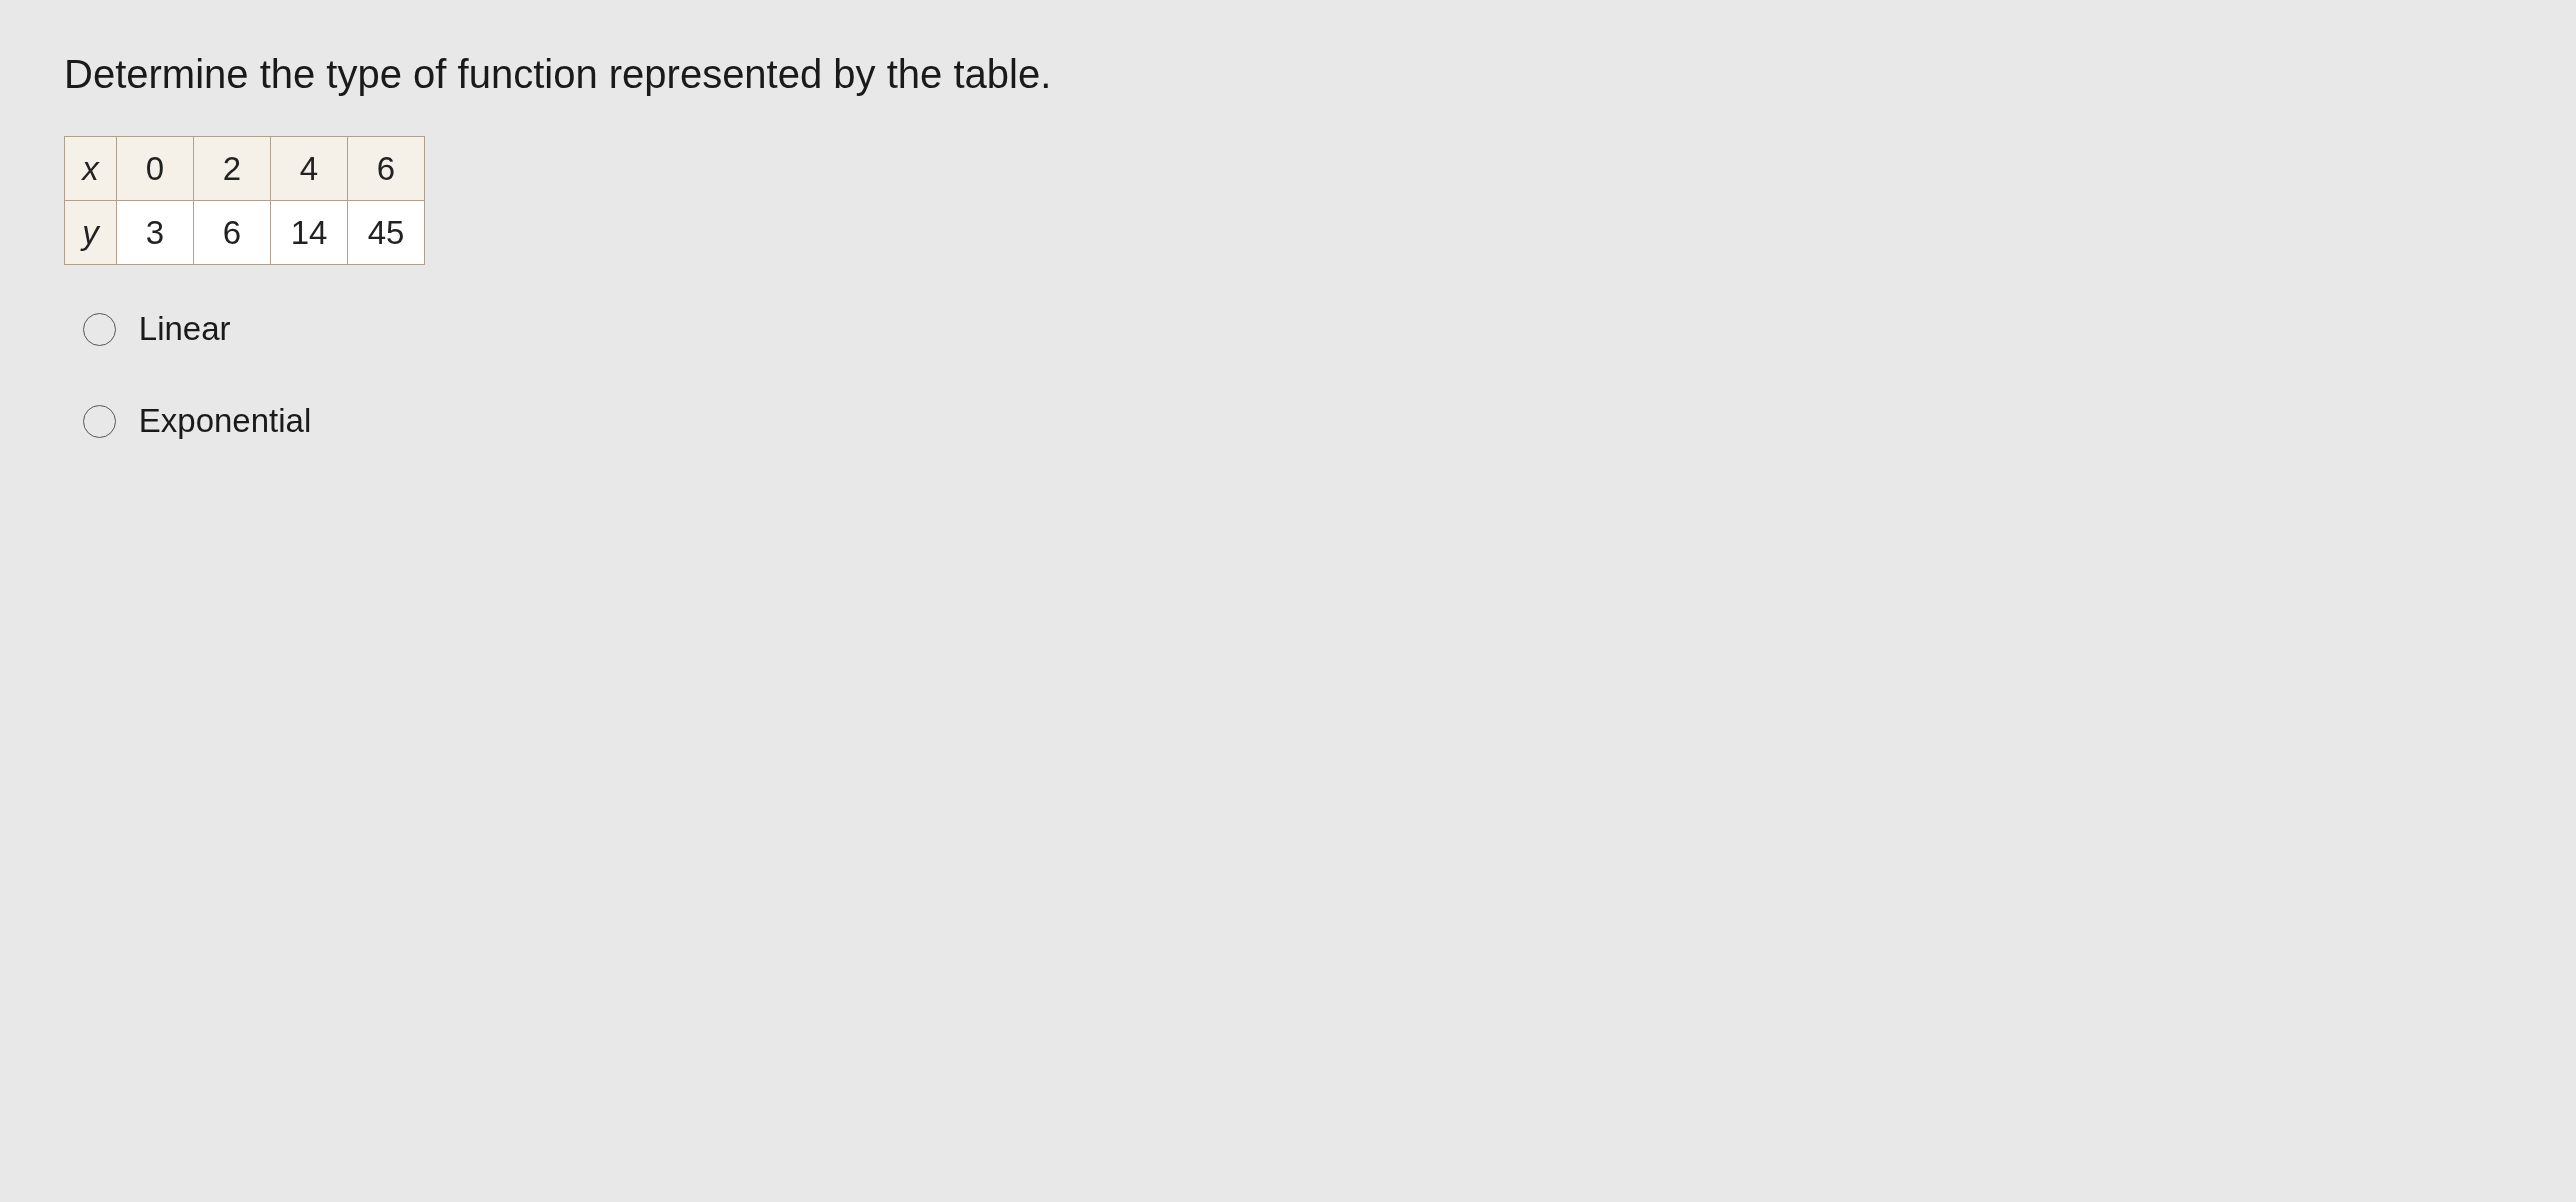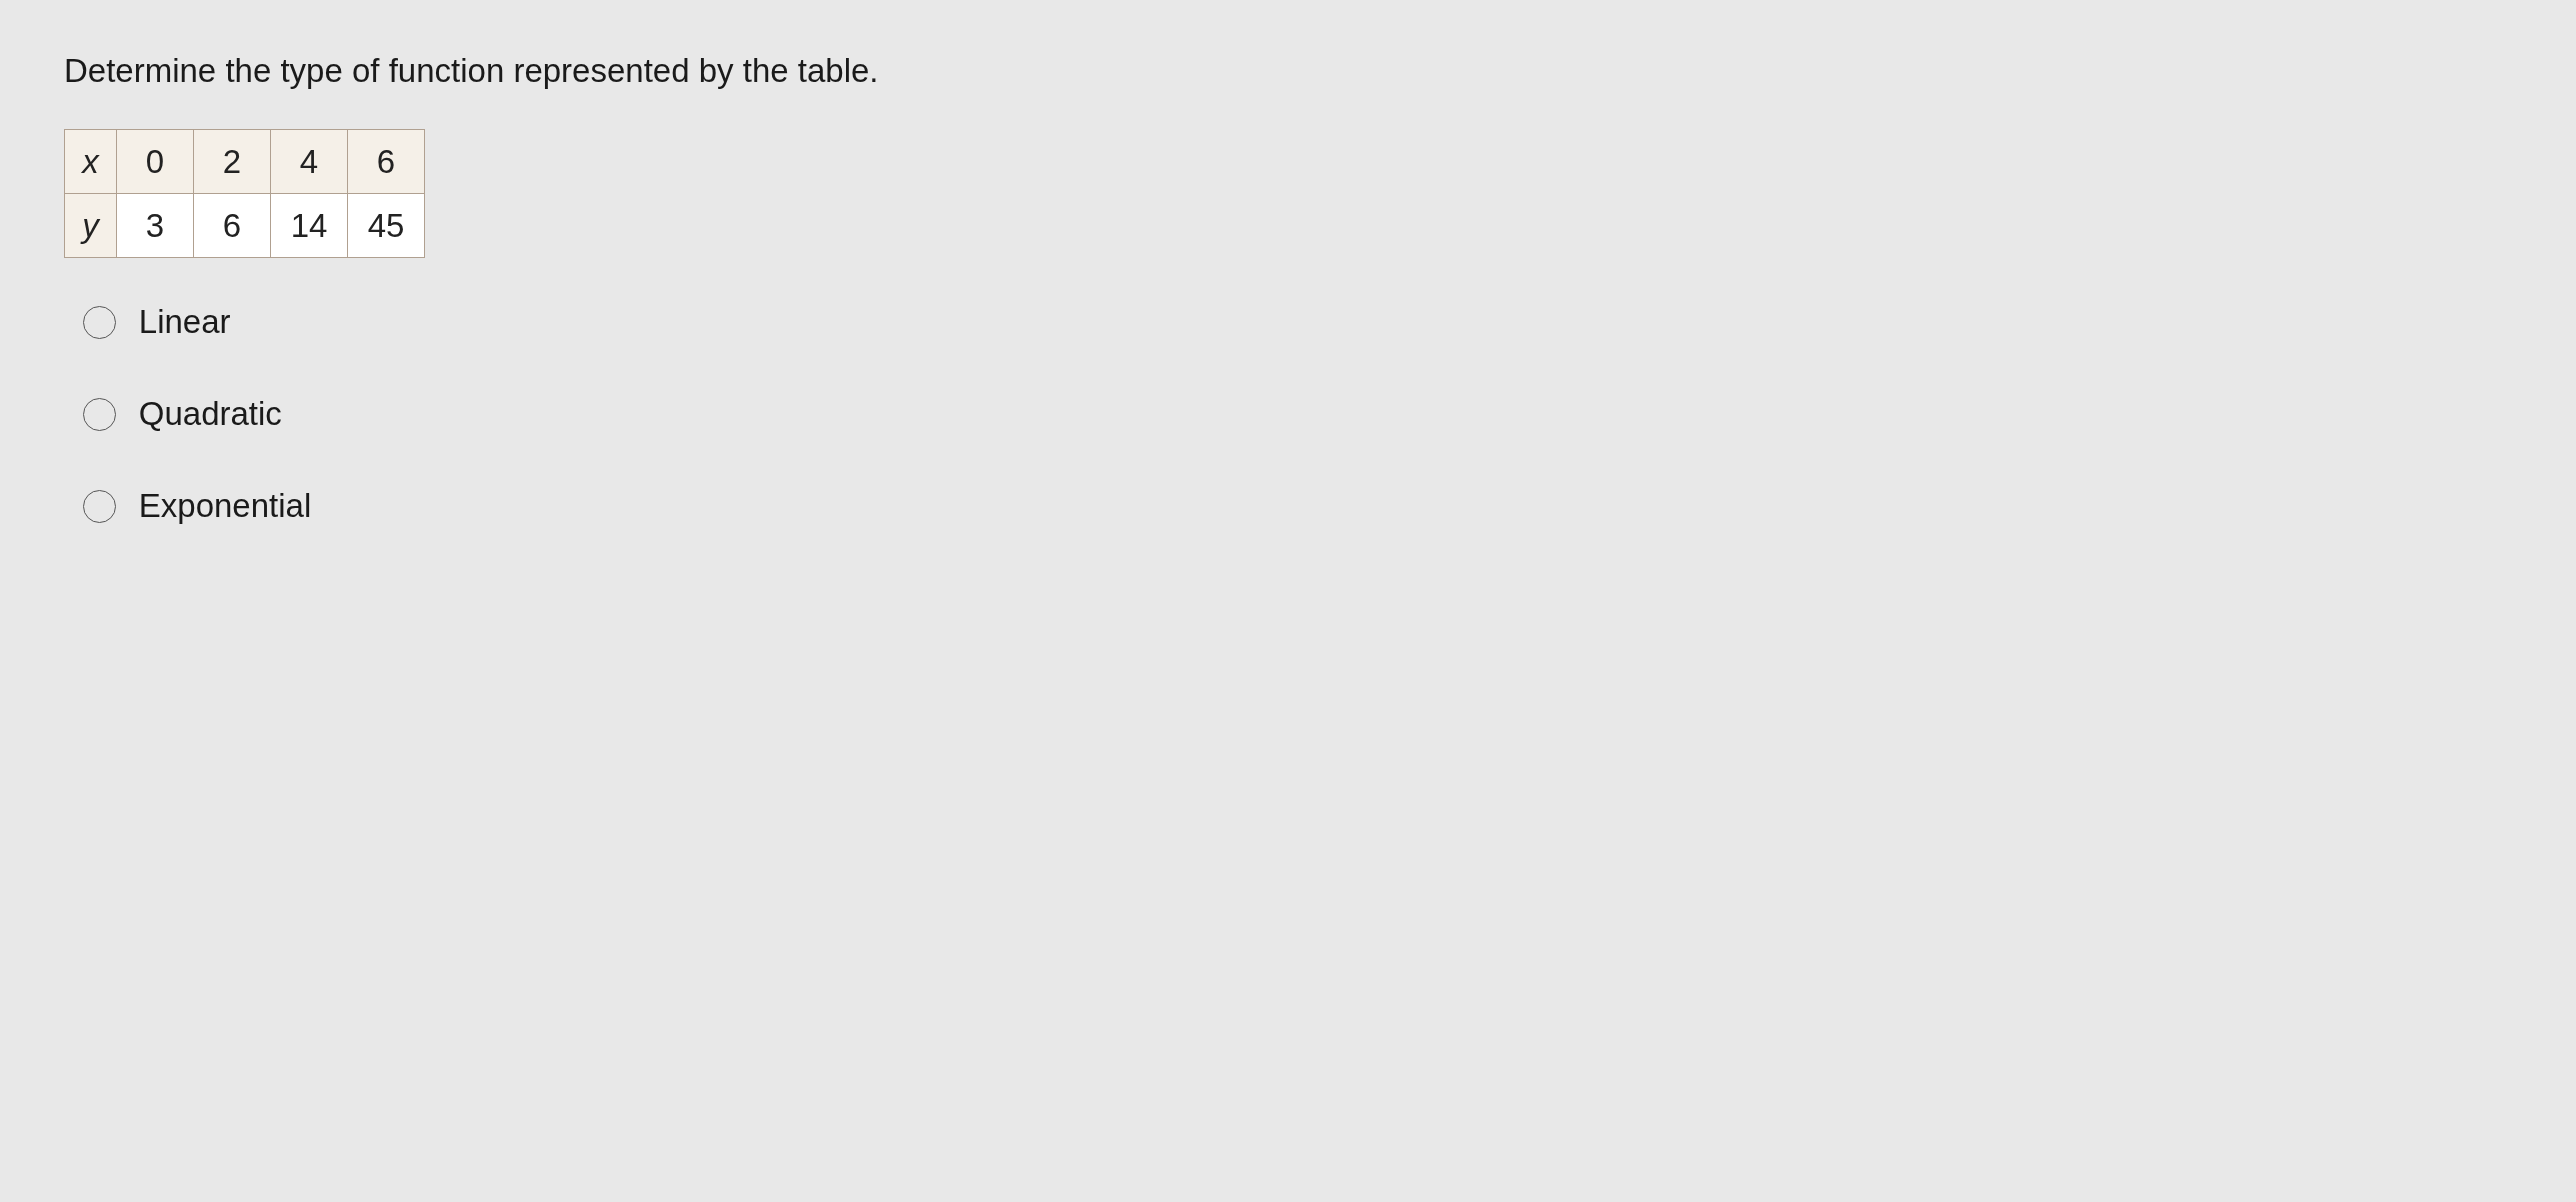--- a/index.html
+++ b/index.html
@@ -11,21 +11,21 @@
     body {
       background-color: #e8e8e8;
       font-family: -apple-system, BlinkMacSystemFont, 'Segoe UI', Arial, sans-serif;
       width: 2576px;
       height: 1203px;
       padding: 52px 64px;
       color: #222;
     }
 
     .question-text {
-      font-size: 33px;
+      font-size: 40px;
       font-weight: 400;
       margin-bottom: 39px;
       color: #1a1a1a;
     }
 
     .table-container {
       margin-bottom: 45px;
     }
 
     table {
@@ -119,20 +119,16 @@
     </table>
 </div>
 
 <div class="options-container">
   <div class="option">
     <div class="radio-circle"></div>
     <span class="option-label">Linear</span>
   </div>
   <div class="option">
     <div class="radio-circle"></div>
-    <span class="option-label">Quadratic</span>
-  </div>
-  <div class="option">
-    <div class="radio-circle"></div>
     <span class="option-label">Exponential</span>
   </div>
 </div>
 
 
 </body></html>

